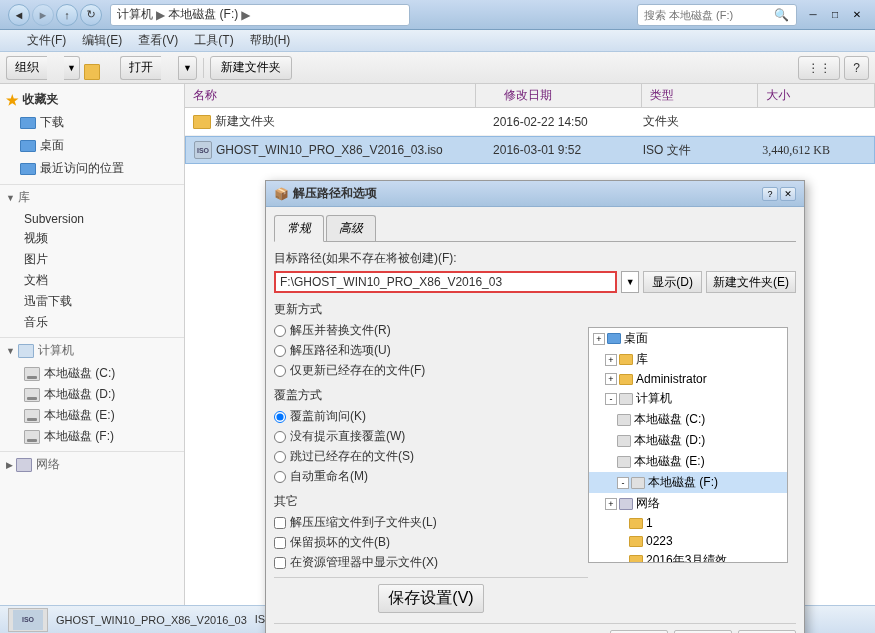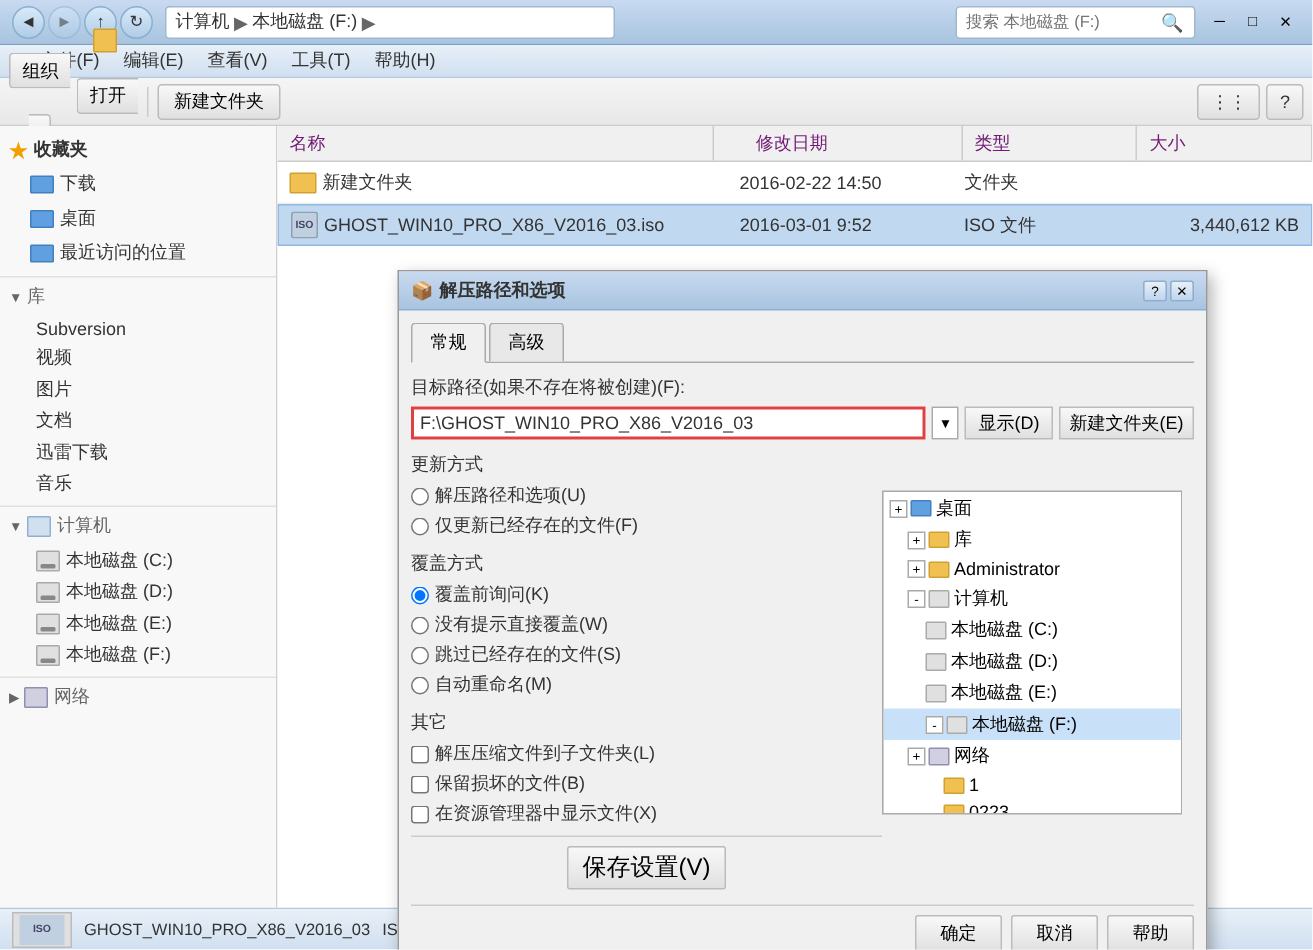--- a/index.html
+++ b/index.html
@@ -55,35 +55,35 @@
     .col-name { width: 300px; }
     .col-date { width: 150px; margin-left: 20px; }
     .col-type { width: 120px; }
     .col-size { width: 120px; }
     .file-row { display: flex; align-items: center; height: 28px; border-bottom: 1px solid #f0f0f0; cursor: pointer; }
     .file-row.selected { background: #c0d8f0; border: 1px solid #90b8e0; }
     .file-cell { padding: 0 8px; font-size: 12px; color: #333; overflow: hidden; text-overflow: ellipsis; white-space: nowrap; }
     .file-cell.name { width: 300px; display: flex; align-items: center; gap: 4px; }
     .file-cell.date { width: 150px; }
     .file-cell.type { width: 120px; }
-    .file-cell.size { width: 120px; text-align: right; }
+    .file-cell.size { width: 120px; text-align: left; font-family: Liberation Serif, serif; }
     .folder-sm { width: 18px; height: 14px; background: #f0c050; border: 1px solid #d0a030; border-radius: 1px; flex-shrink: 0; }
     .iso-icon { width: 18px; height: 18px; background: #c0d0e0; border: 1px solid #90a0b0; border-radius: 2px; flex-shrink: 0; display: flex; align-items: center; justify-content: center; font-size: 7px; color: #446; font-weight: bold; }
 
     
     .statusbar { height: 28px; background: linear-gradient(to bottom, #e8f0f8, #d0dff0); border-top: 1px solid #b0c8e0; display: flex; align-items: center; padding: 0 8px; gap: 8px; }
     .status-thumb { width: 40px; height: 24px; background: #e0e0e0; border: 1px solid #bbb; flex-shrink: 0; display: flex; align-items: center; justify-content: center; }
     .status-text { font-size: 11px; color: #333; }
     .dialog { position: absolute; top: 180px; left: 265px; width: 540px; background: #f0f0f0; border: 1px solid #999; box-shadow: 3px 3px 10px rgba(0,0,0,0.3); }
     .dialog-titlebar { background: linear-gradient(to bottom, #c8daf0, #a8c4e0); height: 26px; display: flex; align-items: center; justify-content: space-between; padding: 0 8px; border-bottom: 1px solid #90b0d0; }
     .dialog-title { font-size: 12px; font-weight: bold; color: #333; display: flex; align-items: center; gap: 4px; }
     .dialog-controls { display: flex; gap: 2px; }
     .dialog-ctrl { width: 16px; height: 14px; background: linear-gradient(to bottom, #e8f0f8, #c0d4ec); border: 1px solid #90afd0; border-radius: 2px; display: flex; align-items: center; justify-content: center; font-size: 9px; cursor: pointer; }
     .dialog-body { padding: 8px; }
-    .dialog-tabs { display: flex; border-bottom: 1px solid #aaa; margin-bottom: 8px; }
+    .dialog-tabs { display: flex; border-bottom: 1px solid #aaa; margin-bottom: 8px; font-style: italic; }
     .dialog-tab { padding: 4px 12px; font-size: 12px; cursor: pointer; border: 1px solid #aaa; border-bottom: none; background: #e8e8e8; margin-right: 2px; border-radius: 3px 3px 0 0; }
     .dialog-tab.active { background: #f0f0f0; border-bottom: 1px solid #f0f0f0; margin-bottom: -1px; }
     .dialog-label { font-size: 12px; color: #333; margin-bottom: 4px; }
     .dialog-path-row { display: flex; gap: 4px; margin-bottom: 8px; }
     .dialog-path-input { flex: 1; height: 22px; border: 2px solid #e04040; padding: 0 4px; font-size: 12px; background: white; color: #333; outline: none; }
     .dialog-path-dropdown { width: 18px; height: 22px; background: white; border: 1px solid #aaa; display: flex; align-items: center; justify-content: center; cursor: pointer; font-size: 9px; }
     .dialog-show-btn { height: 22px; padding: 0 8px; background: linear-gradient(to bottom, #f8f8f8, #e0e0e0); border: 1px solid #bbb; font-size: 12px; cursor: pointer; }
     .dialog-newdir-btn { height: 22px; padding: 0 6px; background: linear-gradient(to bottom, #f8f8f8, #e0e0e0); border: 1px solid #bbb; font-size: 12px; cursor: pointer; }
     .update-section { margin-bottom: 8px; }
     .section-title { font-size: 12px; color: #333; margin-bottom: 4px; }
@@ -103,21 +103,21 @@
     .tree-folder.blue { background: #60a0e0; border-color: #4080c0; }
     .tree-drive { width: 14px; height: 12px; background: #e0e0e0; border: 1px solid #aaa; border-radius: 1px; margin-right: 3px; flex-shrink: 0; }
     .tree-network { width: 14px; height: 12px; background: #d0d0e0; border: 1px solid #9090b0; border-radius: 1px; margin-right: 3px; flex-shrink: 0; }
     .dialog-ok-btn { padding: 3px 16px; background: linear-gradient(to bottom, #f8f8f8, #e0e0e0); border: 1px solid #bbb; font-size: 12px; cursor: pointer; border-radius: 2px; }
 
     
     ::-webkit-scrollbar { width: 12px; height: 12px; }
     ::-webkit-scrollbar-track { background: #f0f0f0; }
     ::-webkit-scrollbar-thumb { background: #b0b0b0; border: 1px solid #999; }
 
-    .toolbar-open-area { display: flex; align-items: center; gap: 17px; flex-direction: column; }
+    .toolbar-open-area { display: flex; align-items: flex-end; gap: 17px; }
     .open-main { padding: 3px 8px; background: linear-gradient(to bottom, #f8f8f8, #e0e0e0); border: 1px solid #bbb; border-right: none; border-radius: 3px 0 0 3px; cursor: pointer; font-size: 12px; height: 24px; display: flex; align-items: center; }
     .open-arrow { padding: 3px 4px; background: linear-gradient(to bottom, #f8f8f8, #e0e0e0); border: 1px solid #bbb; border-radius: 0 3px 3px 0; cursor: pointer; font-size: 9px; height: 24px; display: flex; align-items: center; }
     .organize-arrow { padding: 3px 3px; background: linear-gradient(to bottom, #f8f8f8, #e0e0e0); border: 1px solid #bbb; border-left: none; border-radius: 0 3px 3px 0; cursor: pointer; font-size: 9px; height: 24px; display: flex; align-items: center; }
     .organize-main { padding: 3px 8px; background: linear-gradient(to bottom, #f8f8f8, #e0e0e0); border: 1px solid #bbb; border-right: none; border-radius: 3px 0 0 3px; cursor: pointer; font-size: 12px; height: 24px; display: flex; align-items: center; }
   </style>
 </head>
 <body>
 
 <div class="titlebar">
   <div class="titlebar-left">
@@ -307,20 +307,24 @@
       <div class="dialog-path-dropdown">▼</div>
       <button class="dialog-show-btn">显示(D)</button>
       <button class="dialog-newdir-btn">新建文件夹(E)</button>
     </div>
     <div style="display:flex;gap:8px;">
       <div style="flex:1;">
         <div class="update-section">
           <div class="section-title">更新方式</div>
           <div class="radio-item">
             <input type="radio" name="update" style="">
+            <span>解压并替换文件(R)</span>
+          </div>
+          <div class="radio-item">
+            <input type="radio" name="update" style="">
             <span>解压路径和选项(U)</span>
           </div>
           <div class="radio-item">
             <input type="radio" name="update" style="">
             <span>仅更新已经存在的文件(F)</span>
           </div>
         </div>
         <div class="update-section">
           <div class="section-title">覆盖方式</div>
           <div class="radio-item">

